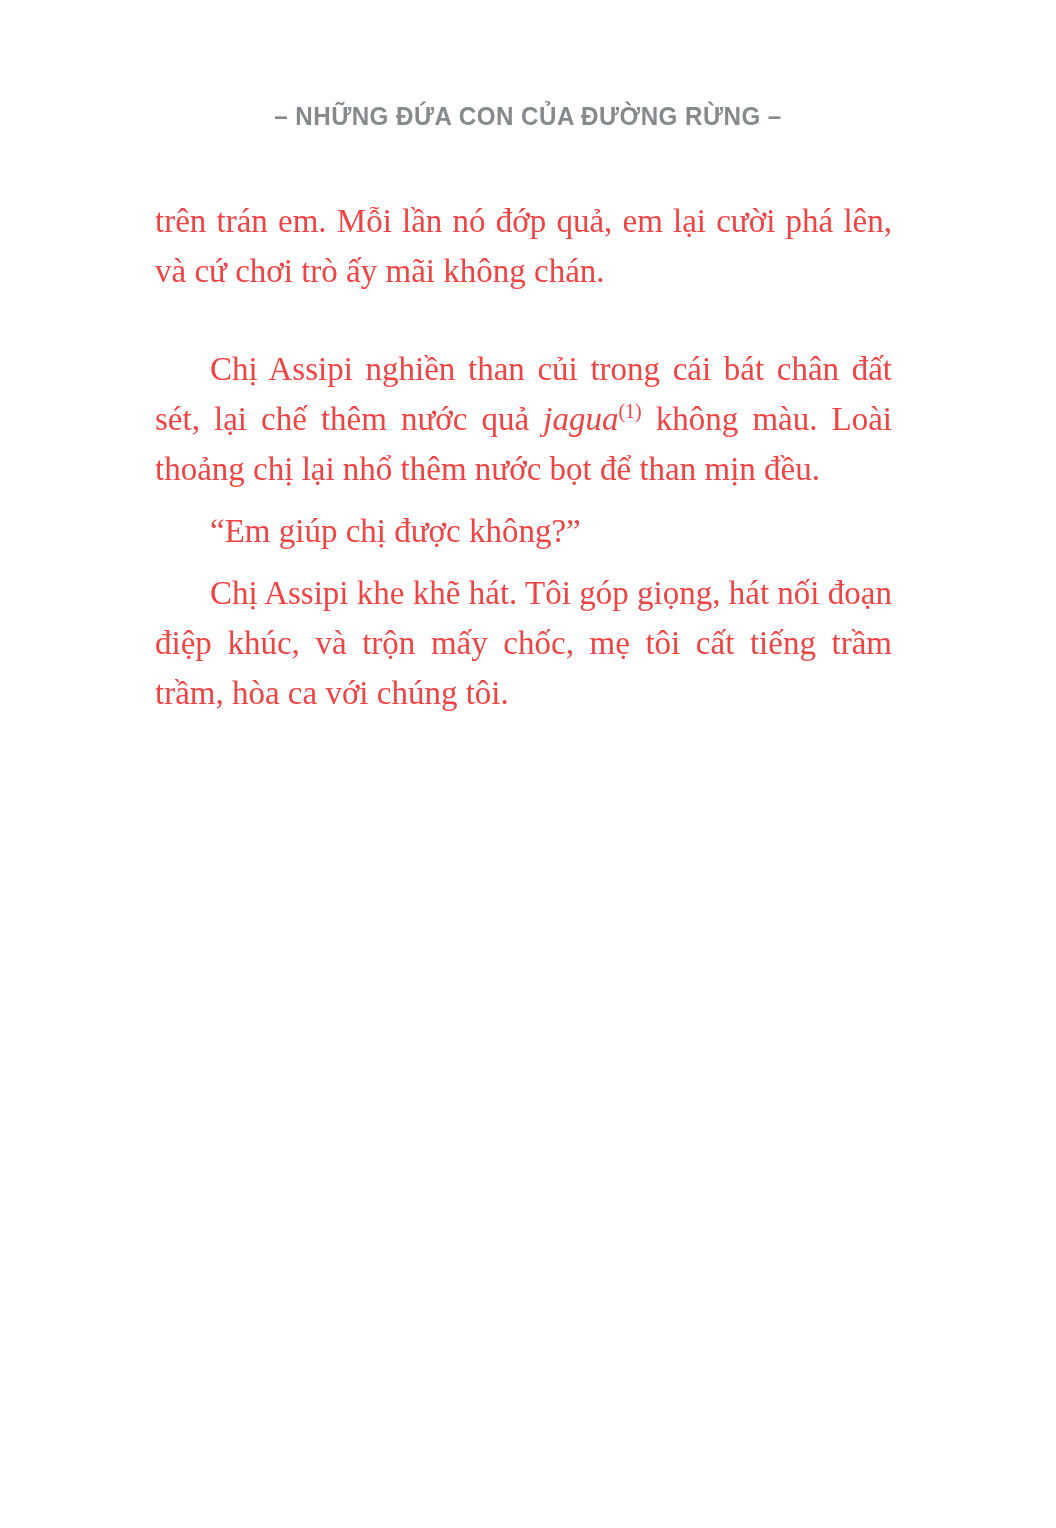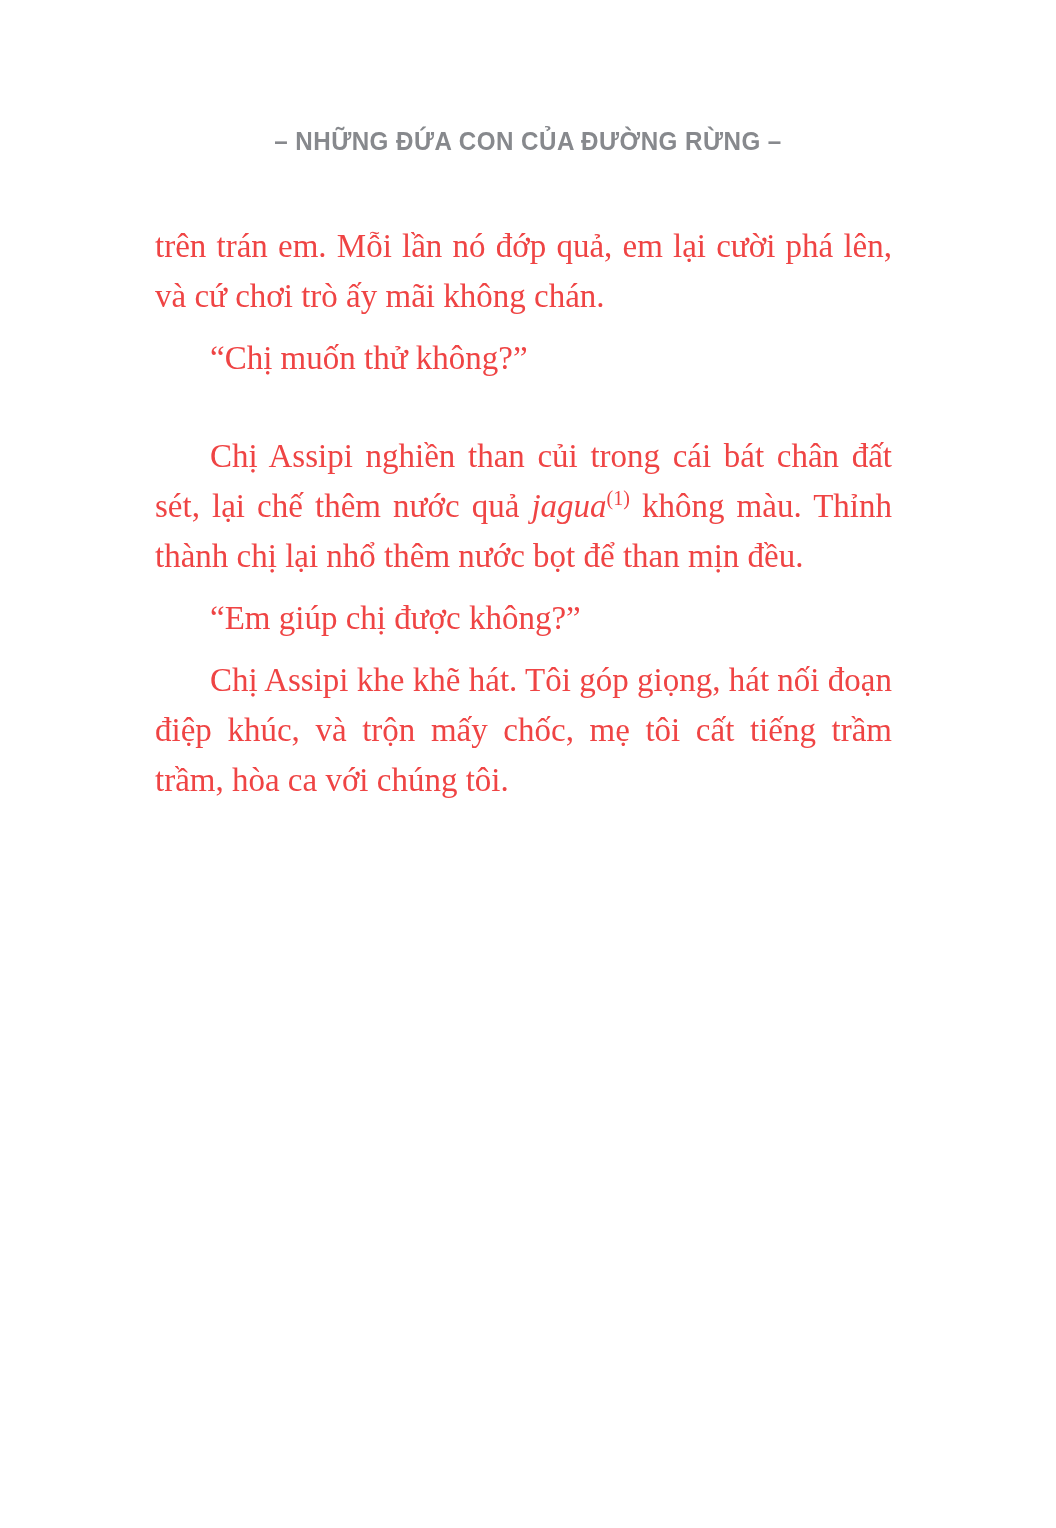--- a/index.html
+++ b/index.html
@@ -7,21 +7,20 @@
     padding: 0;
     background: #ffffff;
   }
   .page {
     position: relative;
     width: 1056px;
     height: 1184px;
     background: #ffffff;
     overflow: hidden;
     font-family: "Liberation Serif", "DejaVu Serif", serif;
-    margin-top: 25px;
   }
   .running-header {
     position: absolute;
     top: 101px;
     left: 0;
     width: 100%;
     text-align: center;
     font-family: "Liberation Sans", "DejaVu Sans", sans-serif;
     font-weight: 700;
     font-size: 26px;
@@ -87,24 +86,23 @@
 <body>
 
 <div class="page">
 
   <div class="running-header">– NHỮNG ĐỨA CON CỦA ĐƯỜNG RỪNG –</div>
 
   <main class="body-text">
 
     <p>trên trán em. Mỗi lần nó đớp quả, em lại cười phá lên, và cứ chơi trò ấy mãi không chán.</p>
 
-    <p class="indent">“Chị muốn thử không?”</p>
 
 
-    <p class="indent section-break"><span>Chị Assipi nghiền than củi trong cái bát chân đất sét, lại chế thêm nước quả </span><i>jagua</i><sup>(1)</sup><span> không màu. Thỉnh thành chị lại nhổ thêm nước bọt để than mịn đều.</span></p>
+    <p class="indent section-break"><span>Chị Assipi nghiền than củi trong cái bát chân đất sét, lại chế thêm nước quả </span><i>jagua</i><sup>(1)</sup><span> không màu. Loài thoảng chị lại nhổ thêm nước bọt để than mịn đều.</span></p>
 
     <p class="indent">“Em giúp chị được không?”</p>
 
 
     <p class="indent">Chị Assipi khe khẽ hát. Tôi góp giọng, hát nối đoạn điệp khúc, và trộn mấy chốc, mẹ tôi cất tiếng trầm trầm, hòa ca với chúng tôi.</p>
 
   </main>
 
   <div class="footnote">
     <div class="footnote-rule"></div>

